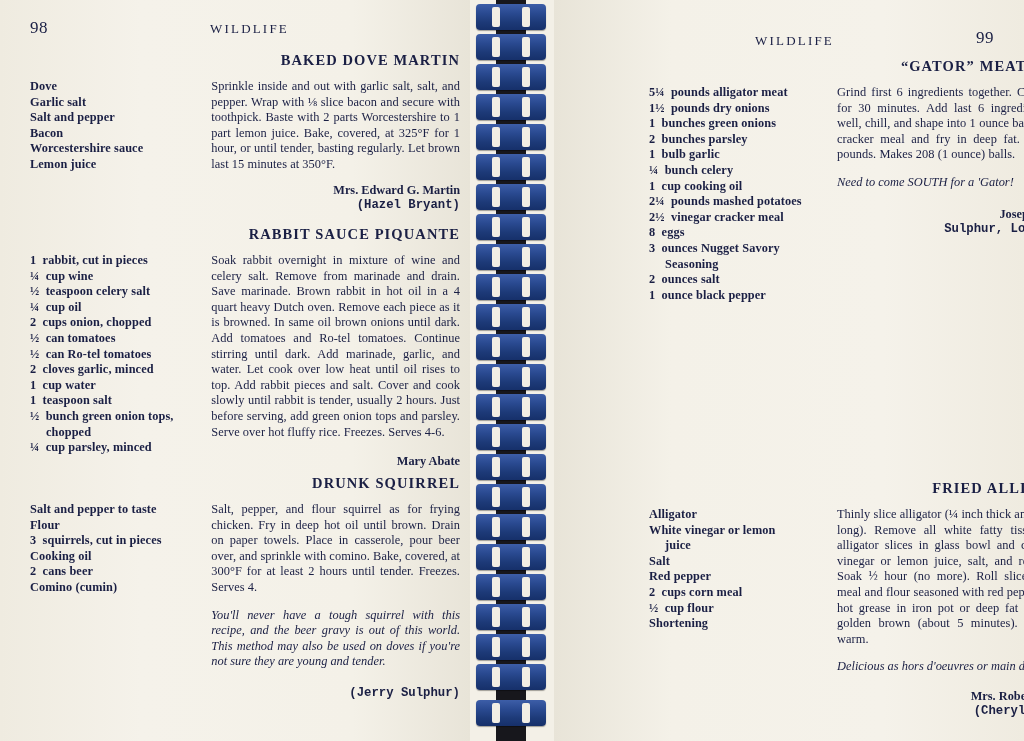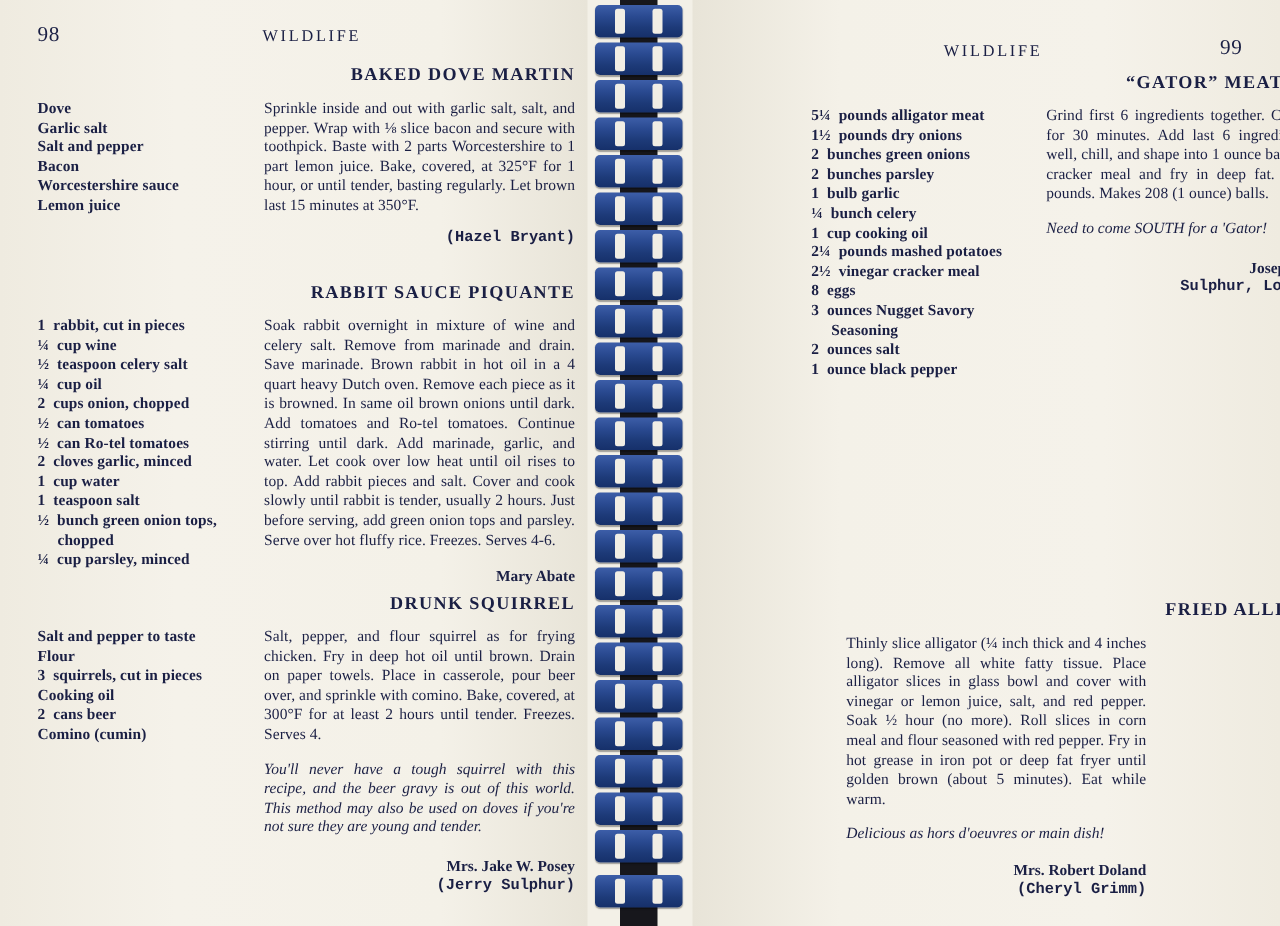--- a/index.html
+++ b/index.html
@@ -152,20 +152,21 @@
           <div>Dove</div>
           <div>Garlic salt</div>
           <div>Salt and pepper</div>
           <div>Bacon</div>
           <div>Worcestershire sauce</div>
           <div>Lemon juice</div>
         </div>
         <div style="width:250px; margin-left:32px;">
           <div class="method">Sprinkle inside and out with garlic salt, salt, and pepper. Wrap with ⅛ slice bacon and secure with toothpick. Baste with 2 parts Worcestershire to 1 part lemon juice. Bake, covered, at 325°F for 1 hour, or until tender, basting regularly. Let brown last 15 minutes at 350°F.</div>
           <div class="byline">
+            <div>Mrs. Edward G. Martin</div>
             <div class="sub">(Hazel Bryant)</div>
           </div>
         </div>
       </div>
     </div>
 
     <div class="recipe" style="left:30px; top:226px; width:430px;">
       <div class="rtitle">RABBIT SAUCE PIQUANTE</div>
       <div class="cols">
         <div class="ingredients" style="width:150px;">
@@ -200,21 +201,20 @@
           <div>Flour</div>
           <div>3  squirrels, cut in pieces</div>
           <div>Cooking oil</div>
           <div>2  cans beer</div>
           <div>Comino (cumin)</div>
         </div>
         <div style="width:250px; margin-left:32px;">
           <div class="method">Salt, pepper, and flour squirrel as for frying chicken. Fry in deep hot oil until brown. Drain on paper towels. Place in casserole, pour beer over, and sprinkle with comino. Bake, covered, at 300°F for at least 2 hours until tender. Freezes. Serves 4.</div>
           <div class="note" style="margin-top:12px;">You'll never have a tough squirrel with this recipe, and the beer gravy is out of this world. This method may also be used on doves if you're not sure they are young and tender.</div>
           <div class="byline" style="margin-top:16px;">
-            <div>Mrs. Jake W. Posey</div>
             <div class="sub">(Jerry Sulphur)</div>
           </div>
         </div>
       </div>
     </div>
   </div>
 
   <div class="binding">
     <div class="spine"></div>
     <div class="coil" style="top:4px;"></div>
@@ -247,21 +247,21 @@
 
     <div class="folio r-folio">99</div>
     <div class="running r-running">WILDLIFE</div>
 
     <div class="recipe" style="left:95px; top:58px; width:435px;">
       <div class="rtitle">“GATOR” MEAT BALLS</div>
       <div class="cols">
         <div class="ingredients" style="width:160px;">
           <div>5¼  pounds alligator meat</div>
           <div>1½  pounds dry onions</div>
-          <div>2  bunches green onions</div>
+          <div>1  bunches green onions</div>
           <div>2  bunches parsley</div>
           <div>1  bulb garlic</div>
           <div>¼  bunch celery</div>
           <div>1  cup cooking oil</div>
           <div>2¼  pounds mashed potatoes</div>
           <div>2½  vinegar cracker meal</div>
           <div>8  eggs</div>
           <div>3  ounces Nugget Savory</div>
           <div class="cont">Seasoning</div>
           <div>2  ounces salt</div>
@@ -274,20 +274,30 @@
             <div>Joseph Guidry</div>
             <div class="sub">Sulphur, Louisiana</div>
           </div>
         </div>
       </div>
     </div>
 
     <div class="recipe" style="left:95px; top:480px; width:435px;">
       <div class="rtitle">FRIED ALLIGATOR</div>
       <div class="cols">
+        <div class="ingredients" style="width:160px;">
+          <div>Alligator</div>
+          <div>White vinegar or lemon</div>
+          <div class="cont">juice</div>
+          <div>Salt</div>
+          <div>Red pepper</div>
+          <div>2  cups corn meal</div>
+          <div>½  cup flour</div>
+          <div>Shortening</div>
+        </div>
         <div style="width:240px; margin-left:28px;">
           <div class="method">Thinly slice alligator (¼ inch thick and 4 inches long). Remove all white fatty tissue. Place alligator slices in glass bowl and cover with vinegar or lemon juice, salt, and red pepper. Soak ½ hour (no more). Roll slices in corn meal and flour seasoned with red pepper. Fry in hot grease in iron pot or deep fat fryer until golden brown (about 5 minutes). Eat while warm.</div>
           <div class="note" style="margin-top:12px;">Delicious as hors d'oeuvres or main dish!</div>
           <div class="byline" style="margin-top:14px;">
             <div>Mrs. Robert Doland</div>
             <div class="sub">(Cheryl Grimm)</div>
           </div>
         </div>
       </div>
     </div>

